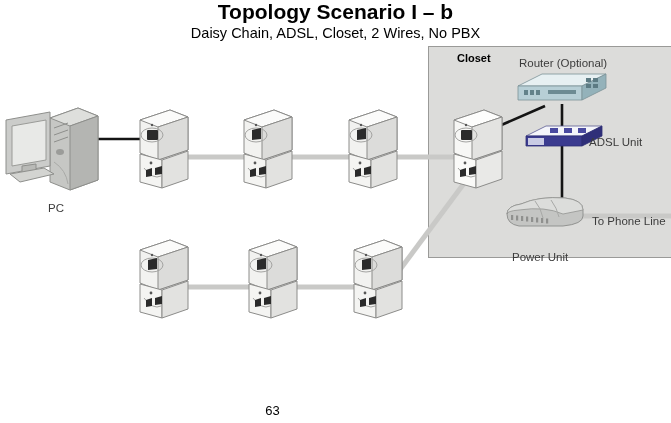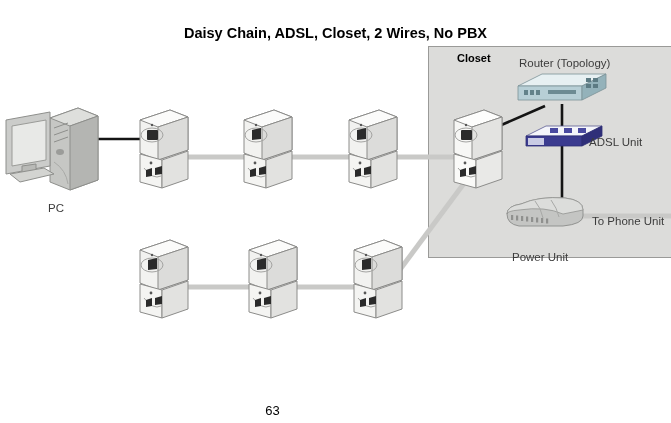--- a/index.html
+++ b/index.html
@@ -32,21 +32,21 @@
     line-height: 22px;
     white-space: nowrap;
   }
   #subtitle {
     position: absolute;
     left: 0;
     top: 25px;
     width: 671px;
     text-align: center;
     font-size: 14.5px;
-    font-weight: bold;
+    font-weight: normal;
     line-height: 17px;
     white-space: nowrap;
   }
   #page-number {
     position: absolute;
     left: 0;
     top: 403px;
     width: 545px;
     text-align: center;
     font-size: 13px;
@@ -115,20 +115,21 @@
   
   #router  { position: absolute; left: 516px; top: 72px;  width: 92px;  height: 36px; }
   #modem   { position: absolute; left: 524px; top: 124px; width: 80px;  height: 30px; }
   #powerunit { position: absolute; left: 505px; top: 196px; width: 82px; height: 34px; }
 </style>
 </head>
 <body>
 
 <div id="page">
 
+  <div id="title">Topology Scenario I – b</div>
   <div id="subtitle">Daisy Chain, ADSL, Closet, 2 Wires, No PBX</div>
 
   <div id="closet-box"></div>
   <div id="closet-label">Closet</div>
 
   <svg class="overlay" viewBox="0 0 671 423">
 
     <line x1="186" y1="157" x2="246" y2="157" stroke="#c9c9c7" stroke-width="5"></line>
     <line x1="292" y1="157" x2="350" y2="157" stroke="#c9c9c7" stroke-width="5"></line>
     <line x1="396" y1="157" x2="455" y2="157" stroke="#c9c9c7" stroke-width="5"></line>
@@ -296,21 +297,21 @@
       <rect x="8" y="18" width="4" height="5" fill="#63828a"></rect>
       <rect x="14" y="18" width="4" height="5" fill="#63828a"></rect>
       <rect x="20" y="18" width="4" height="5" fill="#63828a"></rect>
       <rect x="32" y="18" width="28" height="4" fill="#6d8b93"></rect>
       <rect x="70" y="6" width="5" height="4" fill="#5d7b83"></rect>
       <rect x="77" y="6" width="5" height="4" fill="#5d7b83"></rect>
       <rect x="70" y="12" width="5" height="4" fill="#5d7b83"></rect>
       <rect x="77" y="12" width="5" height="4" fill="#5d7b83"></rect>
     </svg>
   </div>
-  <div class="dev-label" style="left:519px; top:57px;">Router (Topology)</div>
+  <div class="dev-label" style="left:519px; top:57px;">Router (Optional)</div>
 
   <div id="modem">
     <svg width="80" height="30" viewBox="0 0 80 30">
       <polygon points="2,12 22,2 78,2 58,12" fill="#f4f5fa" stroke="#5a5a93" stroke-width="0.8"></polygon>
       <polygon points="2,12 58,12 58,22 2,22" fill="#3b3b8f" stroke="#2d2d73" stroke-width="0.8"></polygon>
       <polygon points="58,12 78,2 78,12 58,22" fill="#2f2f79" stroke="#2d2d73" stroke-width="0.8"></polygon>
       <rect x="4" y="14" width="16" height="7" fill="#c9cbe4"></rect>
       <rect x="26" y="4" width="8" height="5" fill="#4a4aa0"></rect>
       <rect x="40" y="4" width="8" height="5" fill="#4a4aa0"></rect>
       <rect x="54" y="4" width="8" height="5" fill="#4a4aa0"></rect>
@@ -329,17 +330,17 @@
       <rect x="16" y="20" width="2.2" height="5" fill="#8f908e"></rect>
       <rect x="21" y="20.5" width="2.2" height="5" fill="#8f908e"></rect>
       <rect x="26" y="21" width="2.2" height="5" fill="#8f908e"></rect>
       <rect x="31" y="21.5" width="2.2" height="5" fill="#8f908e"></rect>
       <rect x="36" y="22" width="2.2" height="5" fill="#8f908e"></rect>
       <rect x="41" y="22.5" width="2.2" height="5" fill="#8f908e"></rect>
     </svg>
   </div>
   <div class="dev-label" style="left:512px; top:234px;margin-top:17px;">Power Unit</div>
 
-  <div class="dev-label" style="left:592px; top:215px;">To Phone Unit</div>
+  <div class="dev-label" style="left:592px; top:215px;">To Phone Line</div>
 
   <div id="page-number">63</div>
 
 </div>
 
 </body></html>

